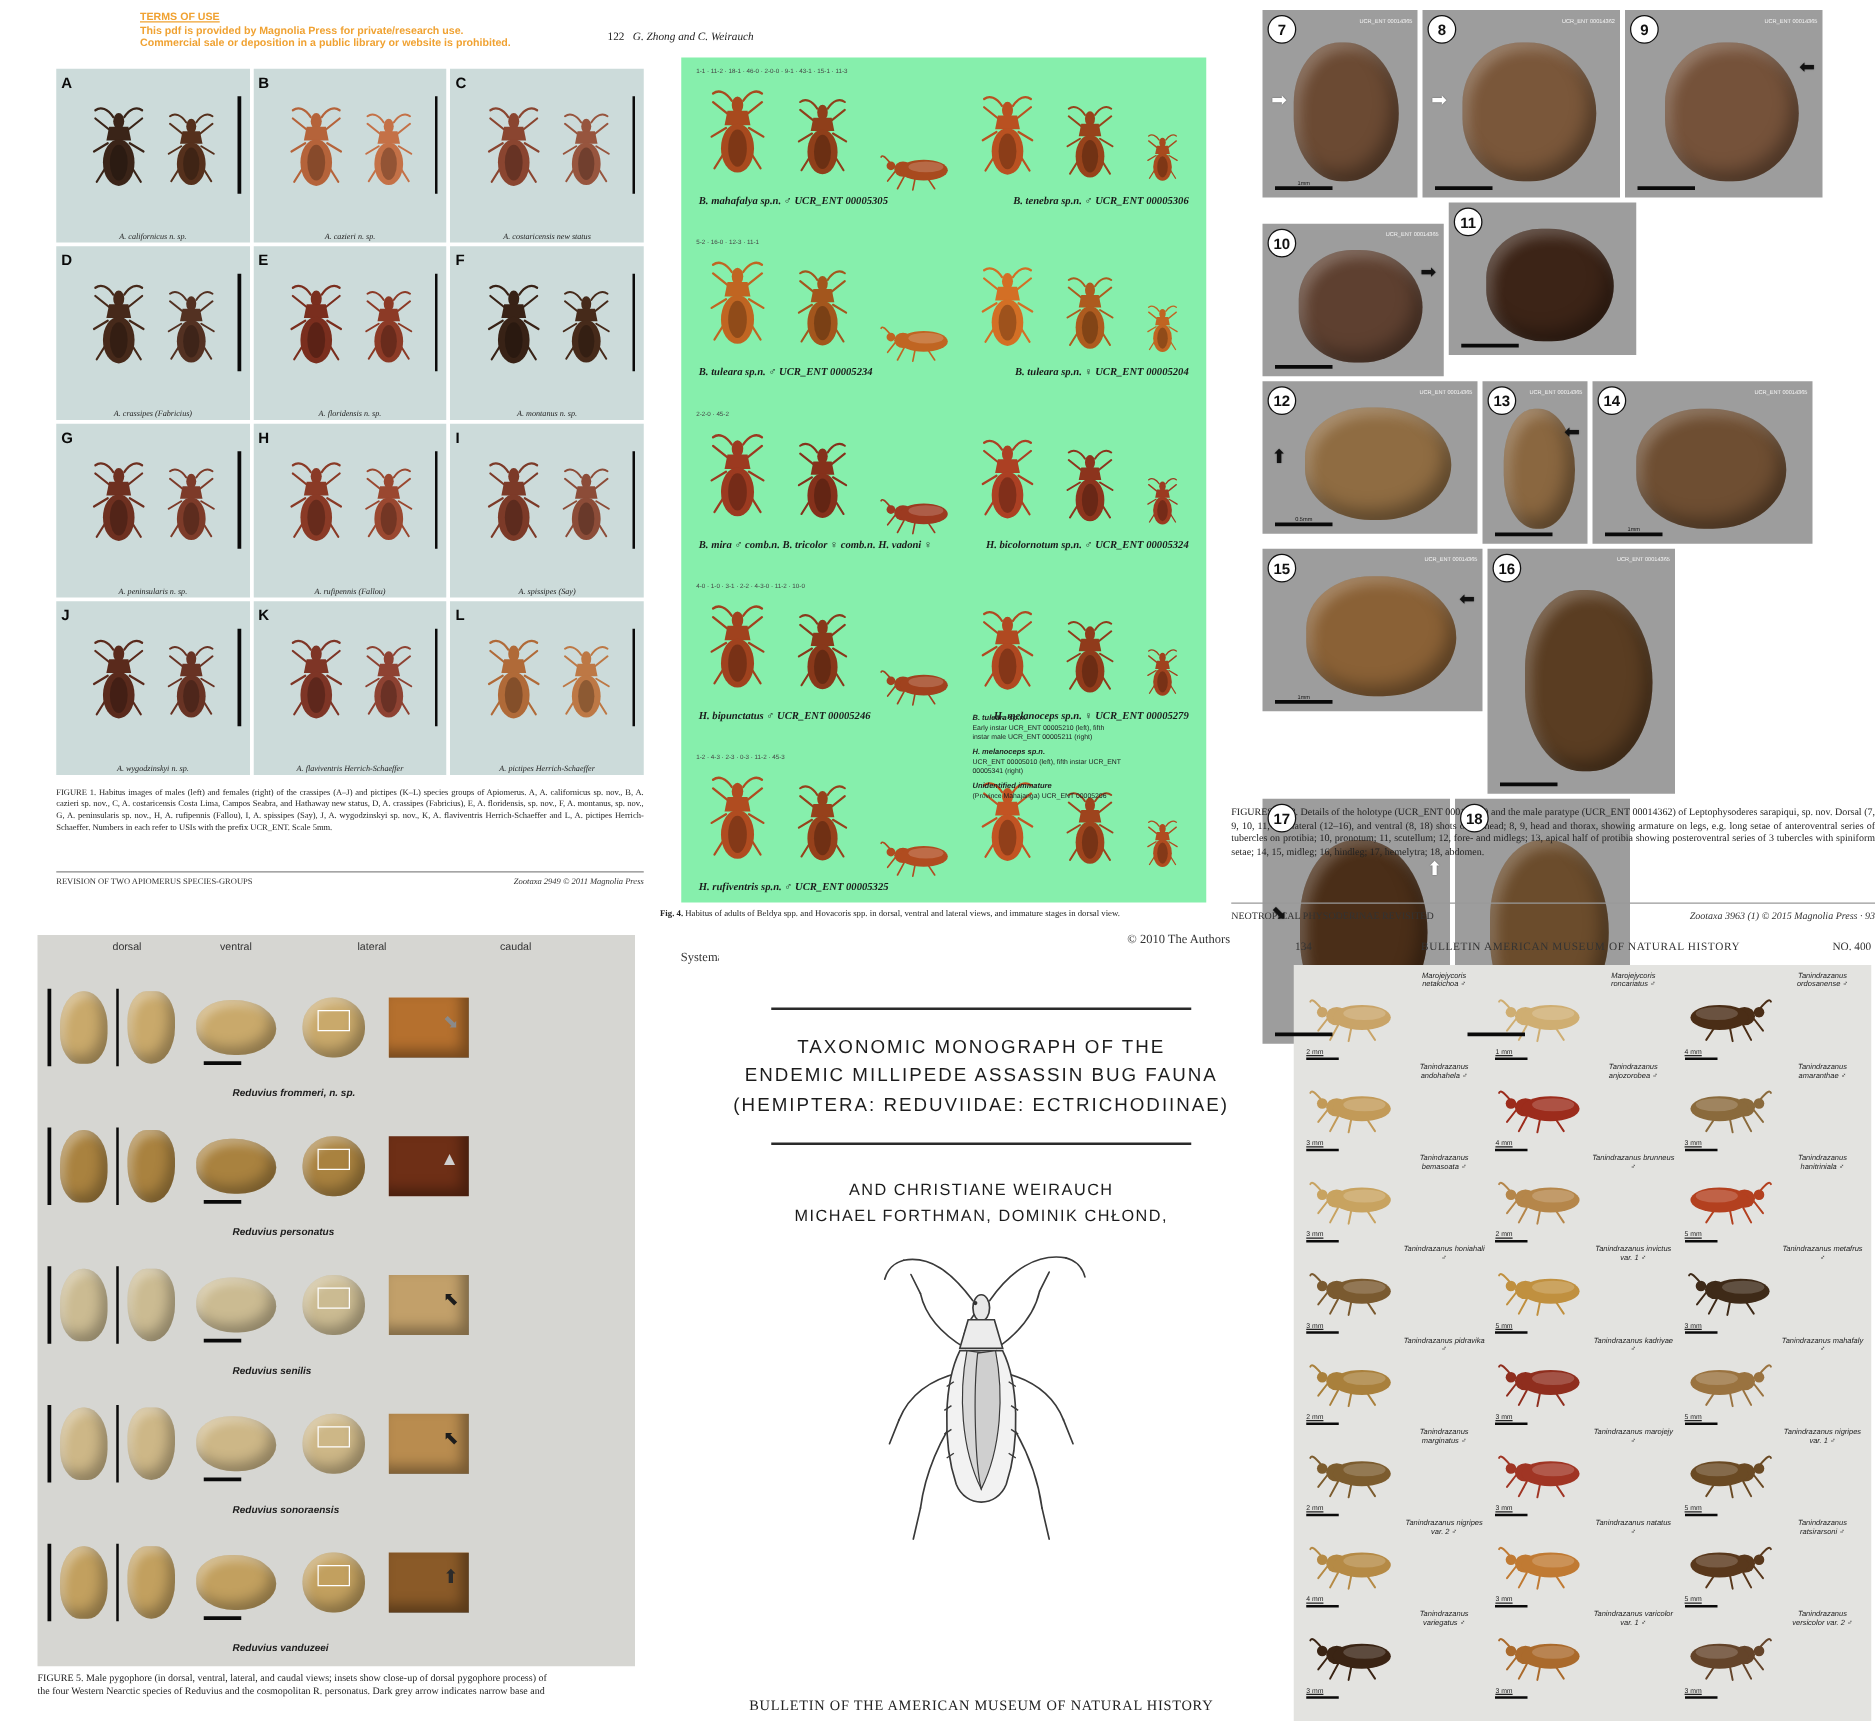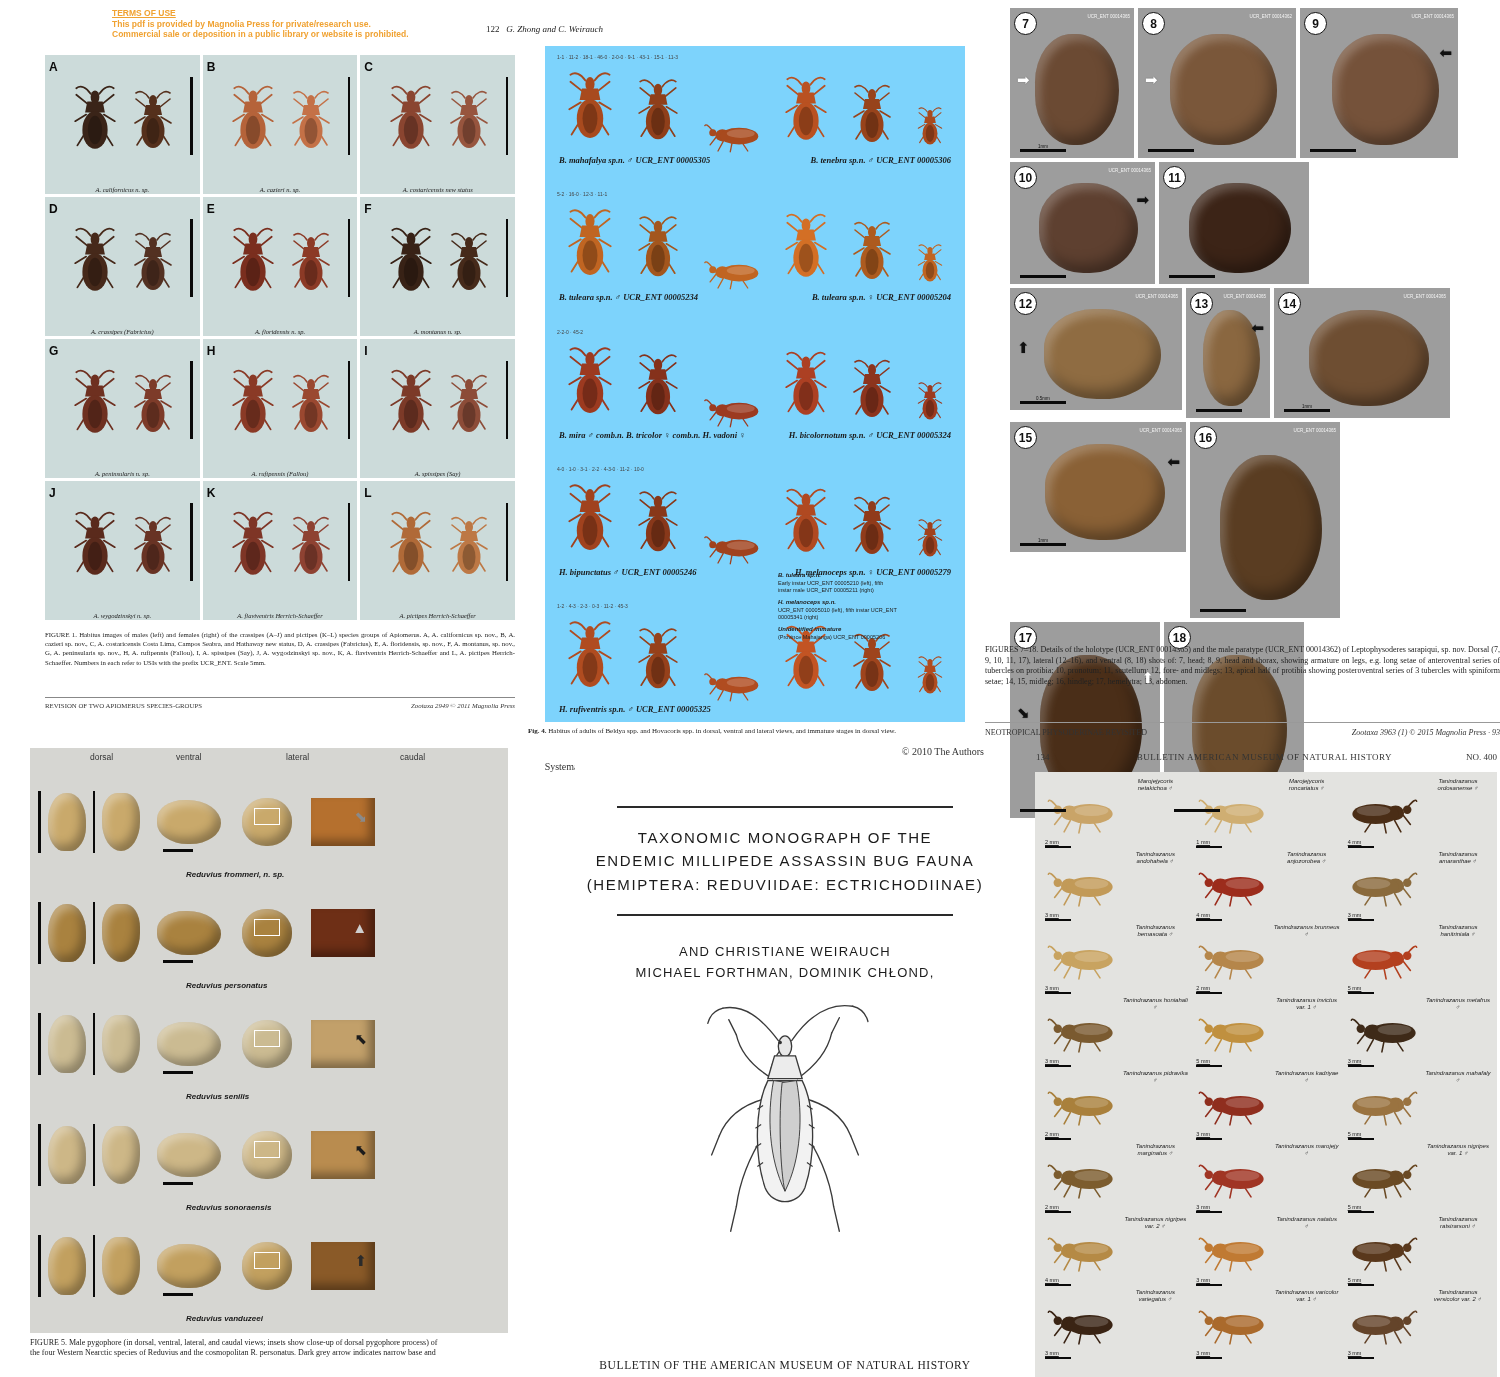--- a/index.html
+++ b/index.html
@@ -21,21 +21,21 @@
   .apio-label{position:absolute;bottom:1px;left:0;width:100%;text-align:center;font-size:6.5px;
               font-style:italic;font-family:"Liberation Serif",serif;color:#222;}
   .apio-caption{left:45px;top:630px;width:470px;font-size:6.8px;line-height:1.35;text-align:justify;
                 font-family:"Liberation Serif",serif;color:#222;}
   .apio-footer{left:45px;top:697px;width:470px;border-top:1px solid #888;padding-top:4px;
                display:flex;justify-content:space-between;font-size:6.8px;font-family:"Liberation Serif",serif;color:#333;}
   .apio-footer .fr{font-style:italic;}
   
   .zhead{left:486px;top:24px;width:420px;font-size:9px;font-family:"Liberation Serif",serif;color:#222;}
   .zhead .ital{font-style:italic;}
-  .zfig{left:545px;top:46px;width:420px;height:676px;background:#7dd3fc;box-sizing:border-box;
+  .zfig{left:545px;top:46px;width:420px;height:676px;background:#86efac;box-sizing:border-box;
         padding:8px 6px;display:flex;flex-direction:column;justify-content:space-between;}
   .zrow{position:relative;}
   .zannot{position:absolute;left:6px;top:0;font-size:5px;color:#444;}
   .zbugs{display:flex;align-items:flex-end;justify-content:space-around;height:100px;padding:0 4px;}
   .zbugs svg:nth-child(1){width:46px;height:94px;}
   .zbugs svg:nth-child(2){width:42px;height:86px;filter:brightness(.85);}
   .zbugs svg:nth-child(3){width:56px;height:34px;}
   .zbugs svg:nth-child(4){width:44px;height:88px;filter:brightness(1.1);}
   .zbugs svg:nth-child(5){width:40px;height:78px;filter:brightness(.9);}
   .zbugs svg:nth-child(6){width:26px;height:54px;}
@@ -526,21 +526,21 @@
       <div class="pcode">UCR_ENT 00014365</div>
       <div class="pspec" style="background: rgb(117, 82, 58);"></div>
 
       <div class="parrow a2" style="color: rgb(17, 17, 17);">⬅</div>
       <div class="pscalewrap">
 
         <span class="pscalebar"></span>
       </div>
     </div>
 
-    <div class="phys-panel" style="width: 145px; height: 122px;">
+    <div class="phys-panel" style="width: 145px; height: 122px; margin-top: 17px;">
       <div class="pnum">10</div>
       <div class="pcode">UCR_ENT 00014365</div>
       <div class="pspec" style="background: rgb(94, 64, 48);"></div>
 
       <div class="parrow a2" style="color: rgb(17, 17, 17);">➡</div>
       <div class="pscalewrap">
 
         <span class="pscalebar"></span>
       </div>
     </div>

